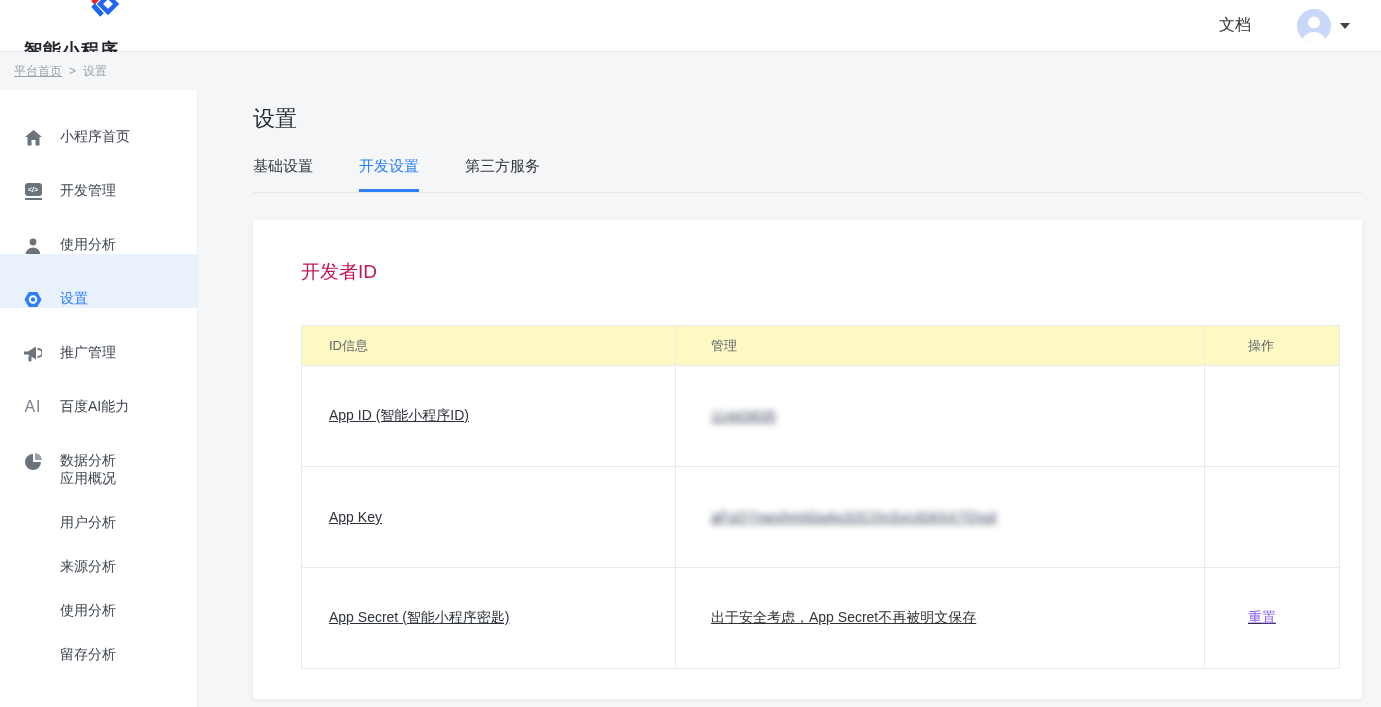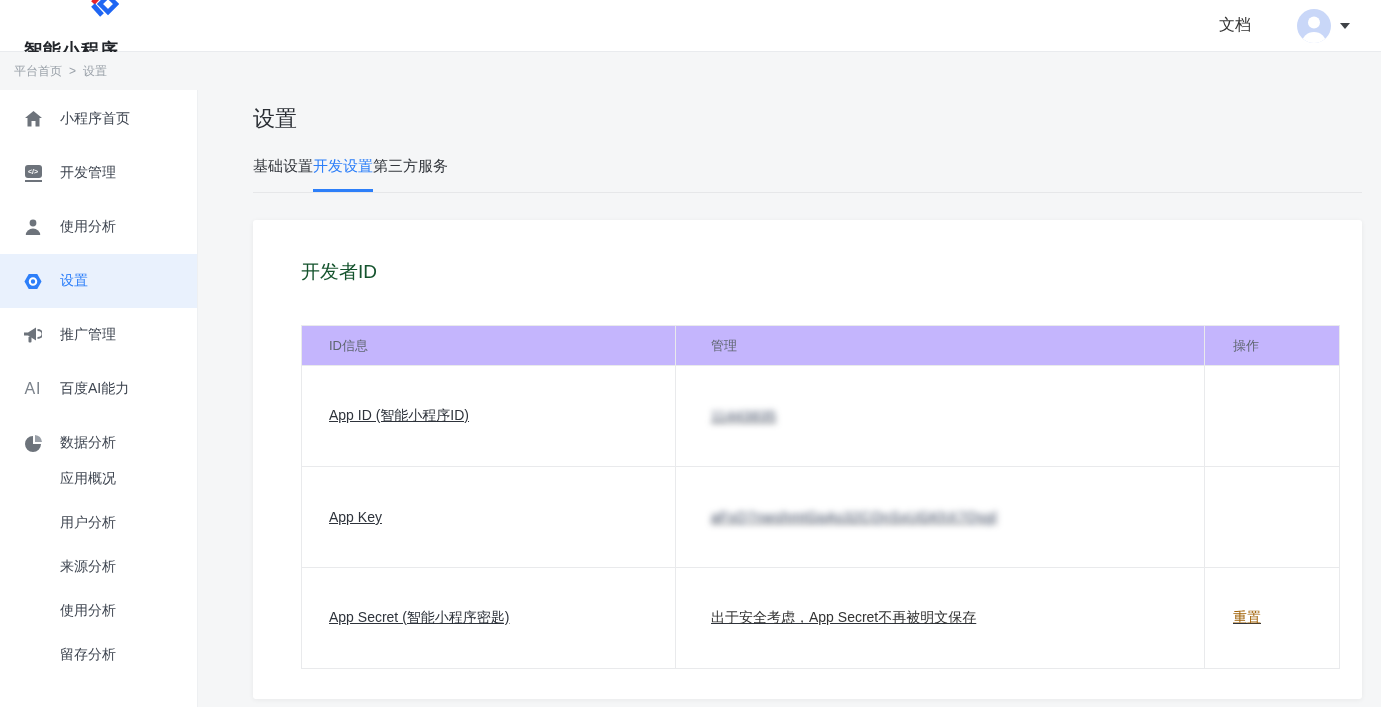--- a/index.html
+++ b/index.html
@@ -12,56 +12,56 @@
   .brand { display:flex; align-items:flex-end; gap:16px; cursor:pointer;flex-direction:column; }
   .brand-name { font-size:18px; font-weight:700; color:#22252a; letter-spacing:1px; }
   .topnav-right { display:flex; align-items:center; }
   .docs-link { font-size:16px; color:#333; cursor:pointer; margin-right:46px; }
   .avatar { width:34px; height:34px; border-radius:50%; background:#c9d7f8; overflow:hidden; position:relative; cursor:pointer; }
   .caret { width:0; height:0; border-left:5px solid transparent; border-right:5px solid transparent; border-top:6px solid #3f4247; margin-left:9px; cursor:pointer; }
 
   
   .breadcrumb-band { height:38px; background:#f5f6f7; display:flex; align-items:center; padding-left:14px; font-size:12px; color:#9aa1a9; flex:0 0 auto; }
   .breadcrumb-band .sep { margin:0 7px; }
-  .crumb-link { cursor:pointer; }
+  .crumb-link { cursor:pointer;text-decoration:underline; }
 
   
   .body { flex:1 1 auto; display:flex; min-height:0; }
   .sidebar { width:198px; background:#fff; border-right:1px solid #eef0f2; flex:0 0 auto; padding-top:2px; }
-  .side-item { height:54px; display:flex; align-items:center; padding-left:24px; font-size:14px; color:#3e4550; cursor:pointer; }
+  .side-item { height:54px; display:flex; align-items:flex-end; padding-left:24px; font-size:14px; color:#3e4550; cursor:pointer; }
   .side-item .ic { width:18px; display:flex; justify-content:center; align-items:center; flex:0 0 auto; }
   .side-item .lbl { margin-left:18px; }
   .side-item.active { background:#e9f1fd; color:#2d7ff9; }
   .side-sub { height:44px; display:flex; align-items:flex-start; padding-left:60px; font-size:14px; color:#3e4550; cursor:pointer; }
   .code-badge { width:17px; height:13px; border-radius:3px; background:#6d737b; color:#fff; font-size:7px; font-weight:700; display:flex; align-items:center; justify-content:center; letter-spacing:0; }
   .code-wrap { display:flex; flex-direction:column; align-items:center; gap:2px; }
   .code-under { width:17px; height:2px; background:#6d737b; }
   .ai-text { font-size:16px; color:#7b828b; letter-spacing:1px; }
 
   
   .main { flex:1 1 auto; padding:14px 19px 0 55px; min-width:0; }
   .page-title { font-size:22px; font-weight:500; color:#2a2e34; line-height:30px; }
-  .tabs { display:flex; margin-top:23px; border-bottom:1px solid #e6e7e9; }
+  .tabs { display:flex; gap:46px; margin-top:23px; border-bottom:1px solid #e6e7e9; }
   .tab { font-size:15px; color:#33373d; padding-bottom:13px; border-bottom:3px solid transparent; cursor:pointer; }
   .tab.active { color:#2d7ff9; border-bottom-color:#2d7ff9; }
 
   .card { margin-top:27px; background:#fff; border-radius:3px; box-shadow:0 1px 5px rgba(31,35,41,.06); padding:38px 48px 31px; height:479px; }
-  .card-heading { font-size:19px; font-weight:500; color:#14532d; line-height:27px; }
+  .card-heading { font-size:19px; font-weight:500; color:#be185d; line-height:27px; }
 
   table.devtable { width:100%; border-collapse:collapse; margin-top:40px; table-layout:fixed; }
   .devtable th, .devtable td { border:1px solid #e9eaec; text-align:left; vertical-align:middle; }
-  .devtable th { height:40px; background:#c4b5fd; font-size:13px; font-weight:400; color:#5f6670; }
+  .devtable th { height:40px; background:#fef9c3; font-size:13px; font-weight:400; color:#5f6670; }
   .devtable td { height:101px; font-size:14px; color:#2e333b; background:#fff;text-decoration:underline; }
   .col-id { width:374px; } .col-manage { width:529px; } .col-action { width:135px; }
   .devtable th.col-id, .devtable td.cell-label { padding-left:27px; }
   .devtable th.col-manage, .devtable td.cell-value { padding-left:35px; }
-  .devtable th.col-action, .devtable td.cell-action { padding-left:28px; }
+  .devtable th.col-action, .devtable td.cell-action { padding-left:43px; }
   .blurred { filter:blur(3px); color:#2e3b55; letter-spacing:.5px; }
   .note { color:#333; }
-  .action-link { color:#a16207; cursor:pointer; }
+  .action-link { color:#8b5cf6; cursor:pointer; }
 </style>
 </head>
 <body>
 
 <div class="app">
 
   <header class="topnav">
     <div class="brand">
       <span class="ic">
         <svg width="30" height="28" viewBox="0 0 30 28">

